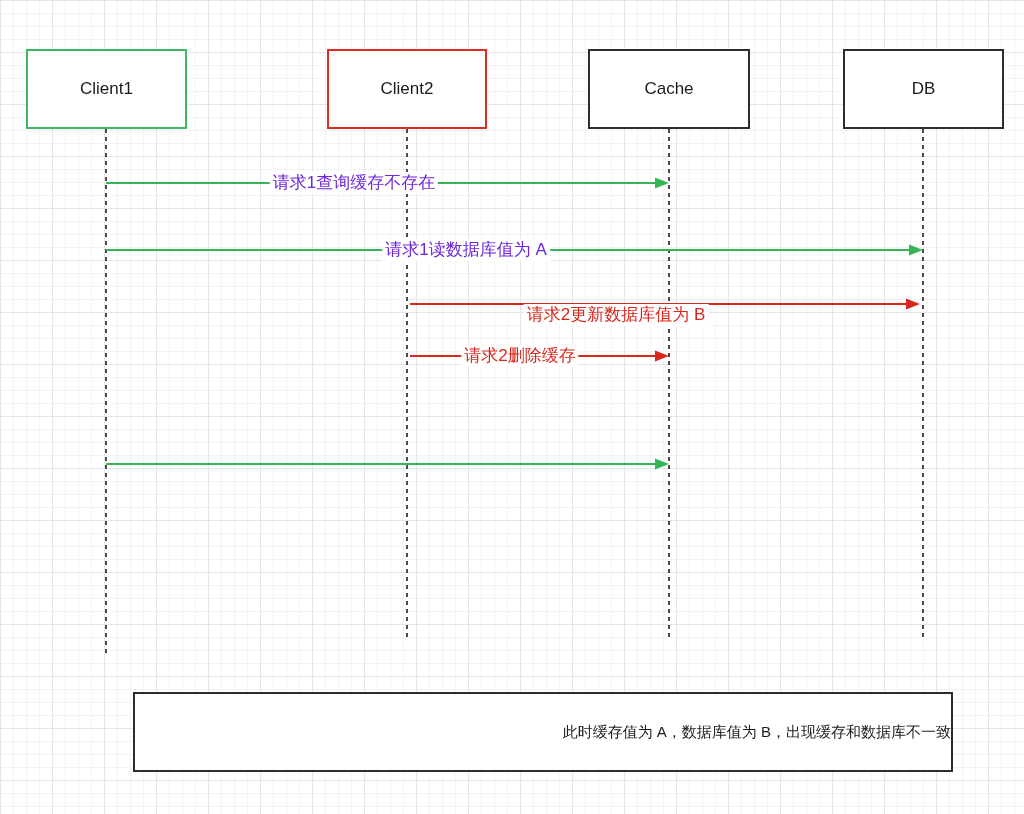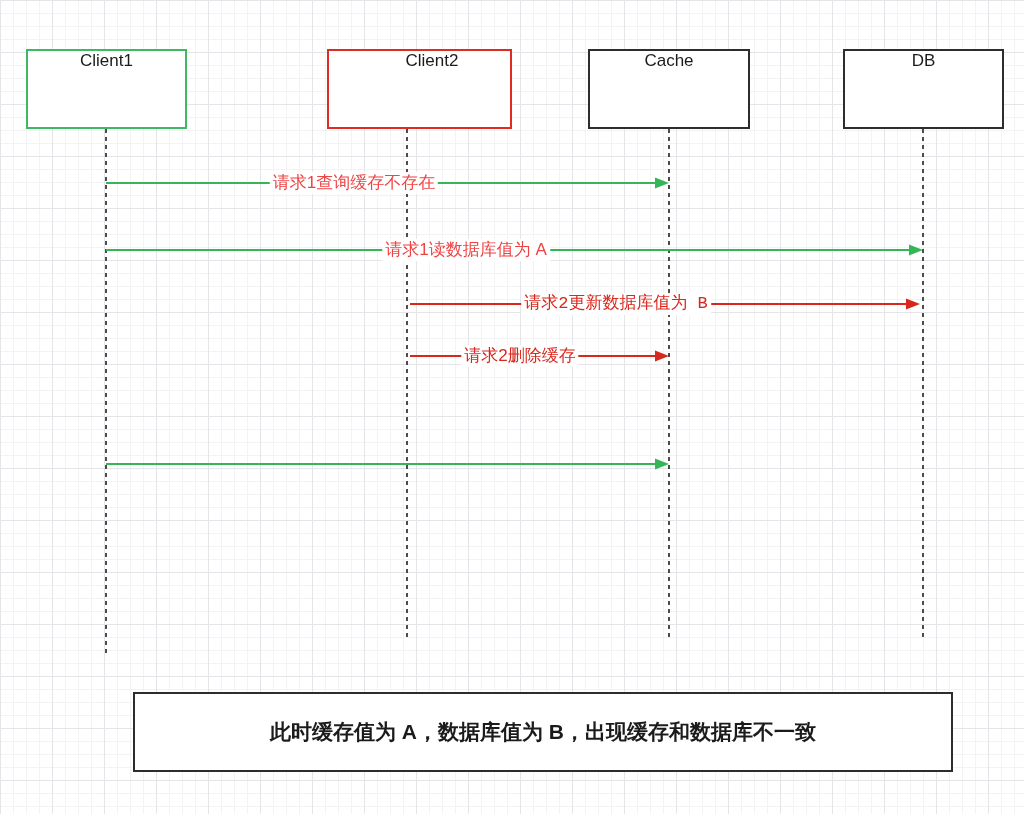--- a/index.html
+++ b/index.html
@@ -25,53 +25,52 @@
     left: 0; top: 0;
     width: 1024px; height: 814px;
   }
   .actor-box {
     position: absolute;
     top: 49px;
     height: 76px;
     background: #ffffff;
     border: 2px solid #2d2d2d;
     display: flex;
-    align-items: flex-start;
+    align-items: center;
     justify-content: center;
     font-size: 17px;
     color: #1b1b1b;
     box-sizing: content-box;
   }
   .actor-box.green { border-color: #3cb962; }
   .actor-box.red   { border-color: #dd2c22; }
   .msg-label {
     position: absolute;
     transform: translateX(-50%);
     background: #ffffff;
     padding: 0 3px;
     font-size: 17px;
     line-height: 22px;
     white-space: nowrap;
   }
-  .msg-label.green { color: #ef4444; }
+  .msg-label.green { color: #6d28d9; }
   .msg-label.red   { color: #d8281e; }
   .note-box {
     position: absolute;
     left: 133px;
     top: 692px;
     width: 816px;
     height: 76px;
     background: #ffffff;
     border: 2px solid #2d2d2d;
     display: flex;
     align-items: center;
-    justify-content: center;
-    font-size: 21px;
+    justify-content: flex-end;
+    font-size: 15px;
     color: #1b1b1b;
-    font-weight: bold;
   }
 </style>
 </head>
 <body>
 
 <div class="canvas">
 
   <svg class="svg-layer" viewBox="0 0 1024 814" xmlns="http://www.w3.org/2000/svg">
     <g stroke="#2e2e2e" stroke-width="1.7" stroke-dasharray="4 4" fill="none">
       <line x1="106" y1="129" x2="106" y2="654"></line>
@@ -102,32 +101,32 @@
 
     <g stroke="#36b556" fill="#36b556">
       <line x1="106" y1="464" x2="657" y2="464" stroke-width="2"></line>
       <polygon points="669,464 655,458.5 655,469.5" stroke="none"></polygon>
     </g>
   </svg>
 
   <div class="actor-box green" style="left:26px;  width:157px;">
     <span>Client1</span>
   </div>
-  <div class="actor-box red" style="left:327px; width:156px;padding-left:25px;">
+  <div class="actor-box red" style="left:327px; width:156px;">
     <span>Client2</span>
   </div>
   <div class="actor-box" style="left:843px; width:157px;">
     <span>DB</span>
   </div>
   <div class="actor-box" style="left:588px; width:158px;">
     <span>Cache</span>
   </div>
 
   <div class="msg-label green" style="left:354px; top:172px;">请求1查询缓存不存在</div>
   <div class="msg-label green" style="left:466px; top:239px;">请求1读数据库值为 A</div>
-  <div class="msg-label red" style="left:616px; top:293px;font-family:Liberation Mono, monospace;">请求2更新数据库值为 B</div>
+  <div class="msg-label red" style="left:616px; top:304px;">请求2更新数据库值为 B</div>
   <div class="msg-label red" style="left:520px; top:345px;">请求2删除缓存</div>
 
   <div class="note-box">
     <span>此时缓存值为 A，数据库值为 B，出现缓存和数据库不一致</span>
   </div>
 
 </div>
 
 </body></html>

